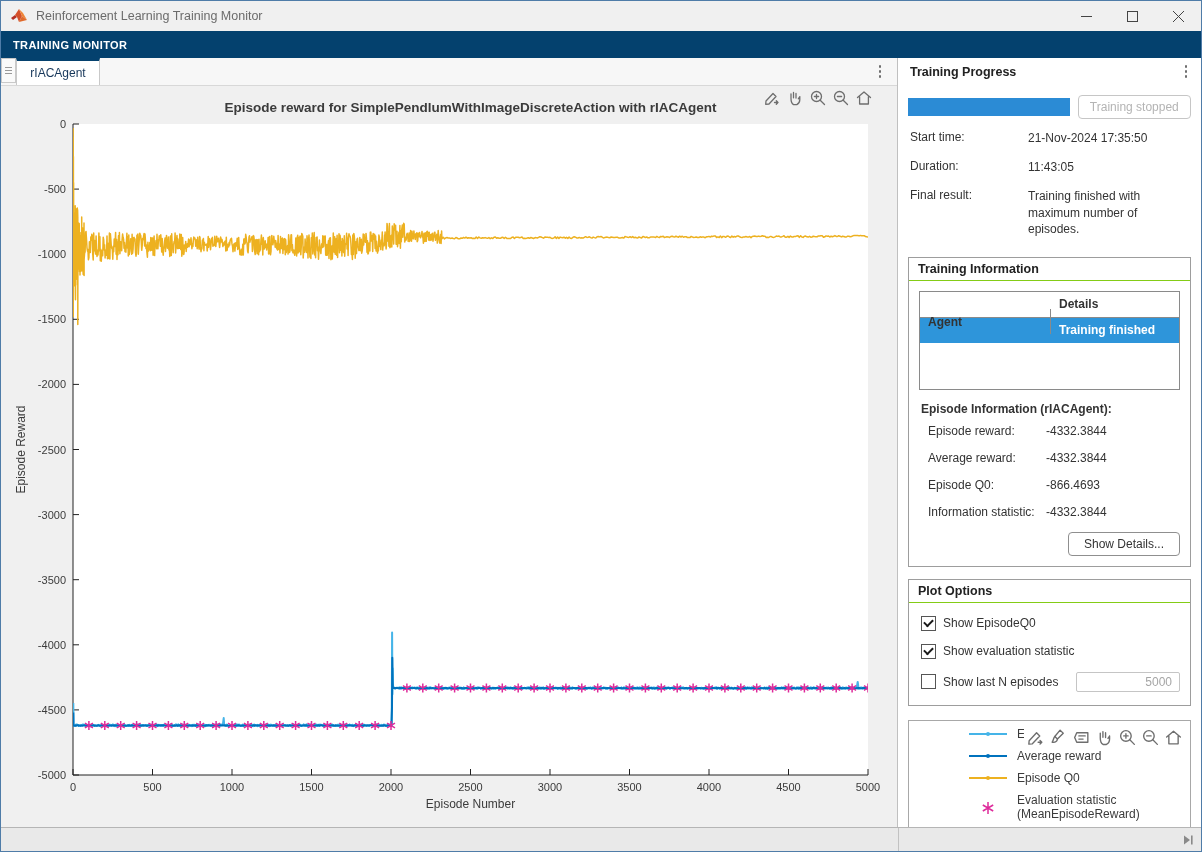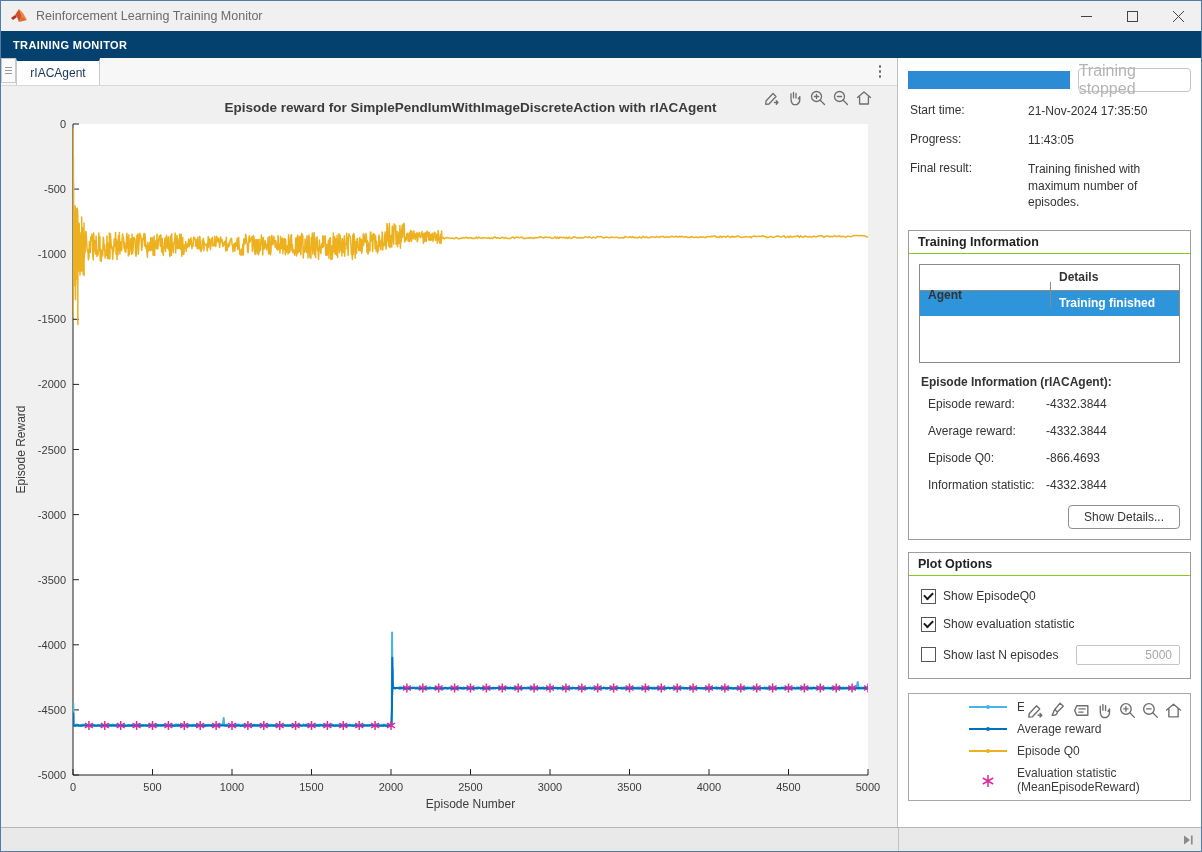--- a/index.html
+++ b/index.html
@@ -33,21 +33,21 @@
   .tbicon{width:19px;height:19px;display:flex;align-items:center;justify-content:center;}
   .tbicon svg{stroke:#6e6e6e;fill:none;stroke-width:1.3;stroke-linecap:round;stroke-linejoin:round;}
   
   #rpanel{position:relative;width:303px;height:100%;background:#fff;font-size:12px;color:#333;}
   #rp-header{height:27px;display:flex;align-items:center;position:relative;}
   #rp-header .ph{font-weight:bold;font-size:12.5px;margin-left:12px;color:#222;}
   #rp-kebab{position:absolute;right:6px;top:0;height:27px;}
   #progressrow{display:flex;align-items:center;margin:10px 10px 4px 10px;gap:8px;}
   #pbar{width:164px;height:18px;background:#fff;}
   #pfill{height:100%;background:#2b8bd5;}
-  #stopbtn{width:113px;height:22px;border:1px solid #c6c6c6;border-radius:4px;color:#b4b4b4;background:#fff;font-size:16px;display:flex;align-items:center;justify-content:center;}
+  #stopbtn{width:113px;height:22px;border:1px solid #c6c6c6;border-radius:4px;color:#b4b4b4;background:#fff;font-size:12px;display:flex;align-items:center;justify-content:center;}
   .kv{display:flex;margin:0 10px;padding:7px 2px 6px 2px;}
   .kv .k{width:118px;flex:none;}
   .kv .v{width:160px;line-height:1.35;}
   .secbox{border:1px solid #9d9d9d;margin:12px 10px 0 10px;background:#fff;}
   .sechdr{font-weight:bold;font-size:12.5px;color:#222;padding:4px 9px;border-bottom:1px solid #84cc16;}
   
   #agents-table{border:1px solid #8a8a8a;margin:10px;}
   .trow{display:flex;height:25px;align-items:center;}
   .trow .c1{width:131px;padding-left:8px;box-sizing:border-box;border-right:1px solid #8a8a8a;height:100%;display:flex;align-items:center;margin-top:35px;}
   .trow .c2{flex:1;padding-left:8px;height:100%;display:flex;align-items:center;}
@@ -222,34 +222,42 @@
           <span class="tbicon">
             <svg width="18" height="18" viewBox="0 0 18 18">
                 <path d="M2.5,8.5 L9,3 L15.5,8.5 M4.6,7.4 V15 H13.4 V7.4"></path>
               </svg>
           </span>
         </div>
       </div>
     </div>
 
     <div id="rpanel">
+      <div id="rp-header">
+        <span class="ph">Training Progress</span>
+        <div class="kebab" id="rp-kebab">
+            <i></i>
+            <i></i>
+            <i></i>
+          </div>
+      </div>
 
       <div id="progressrow">
         <div id="pbar">
           <div id="pfill" style="width: 100%;"></div>
         </div>
         <div id="stopbtn">Training stopped</div>
       </div>
 
       <div class="kv">
         <span class="k">Start time:</span>
         <span class="v">21-Nov-2024 17:35:50</span>
       </div>
       <div class="kv">
-        <span class="k">Progress:</span>
+        <span class="k">Duration:</span>
         <span class="v">11:43:05</span>
       </div>
       <div class="kv">
         <span class="k">Final result:</span>
         <span class="v" style="width:150px;">Training finished with maximum number of episodes.</span>
       </div>
 
       <div class="secbox" id="ti-box" style="margin-top:14px;">
         <div class="sechdr">Training Information</div>
         <div id="agents-table">

